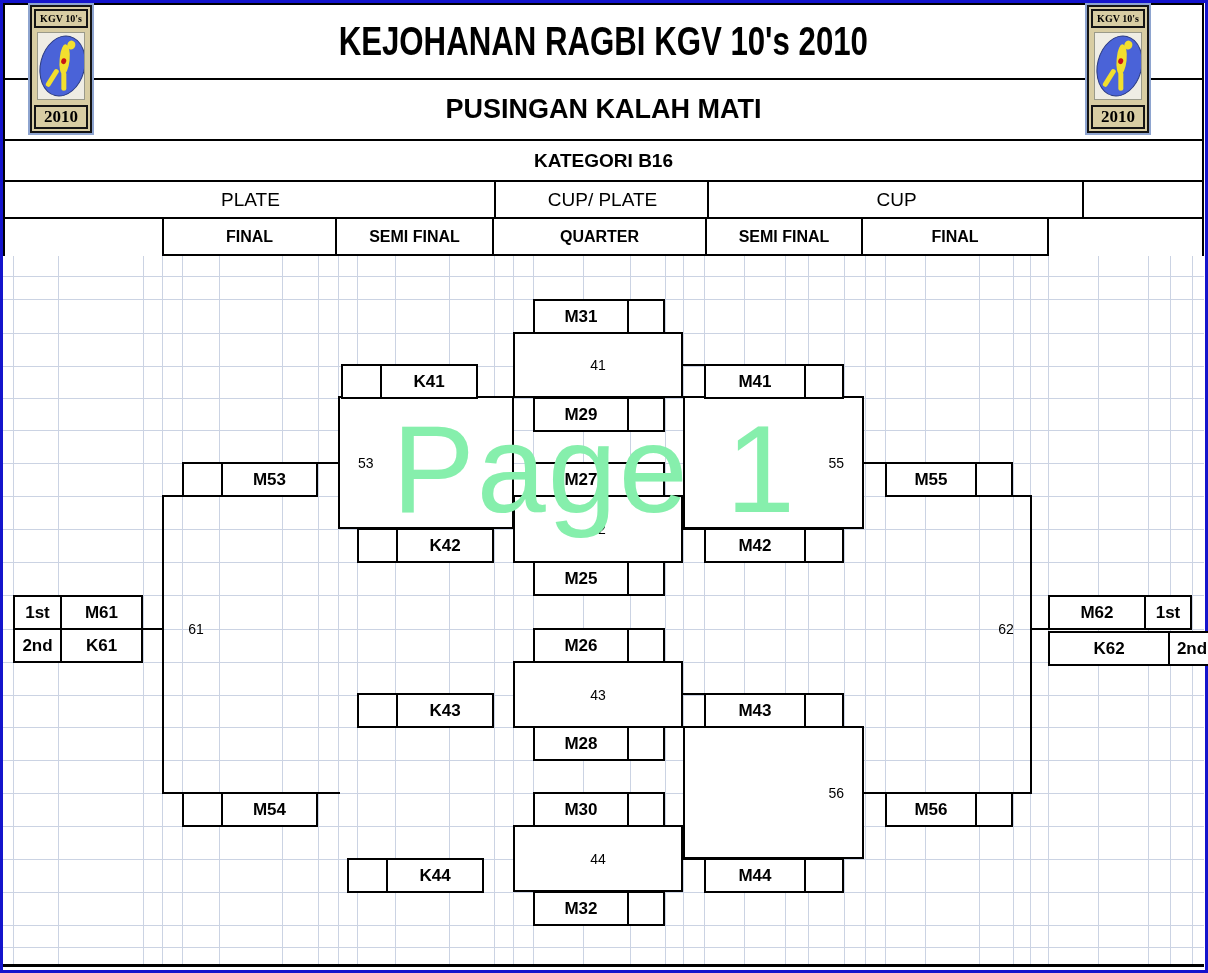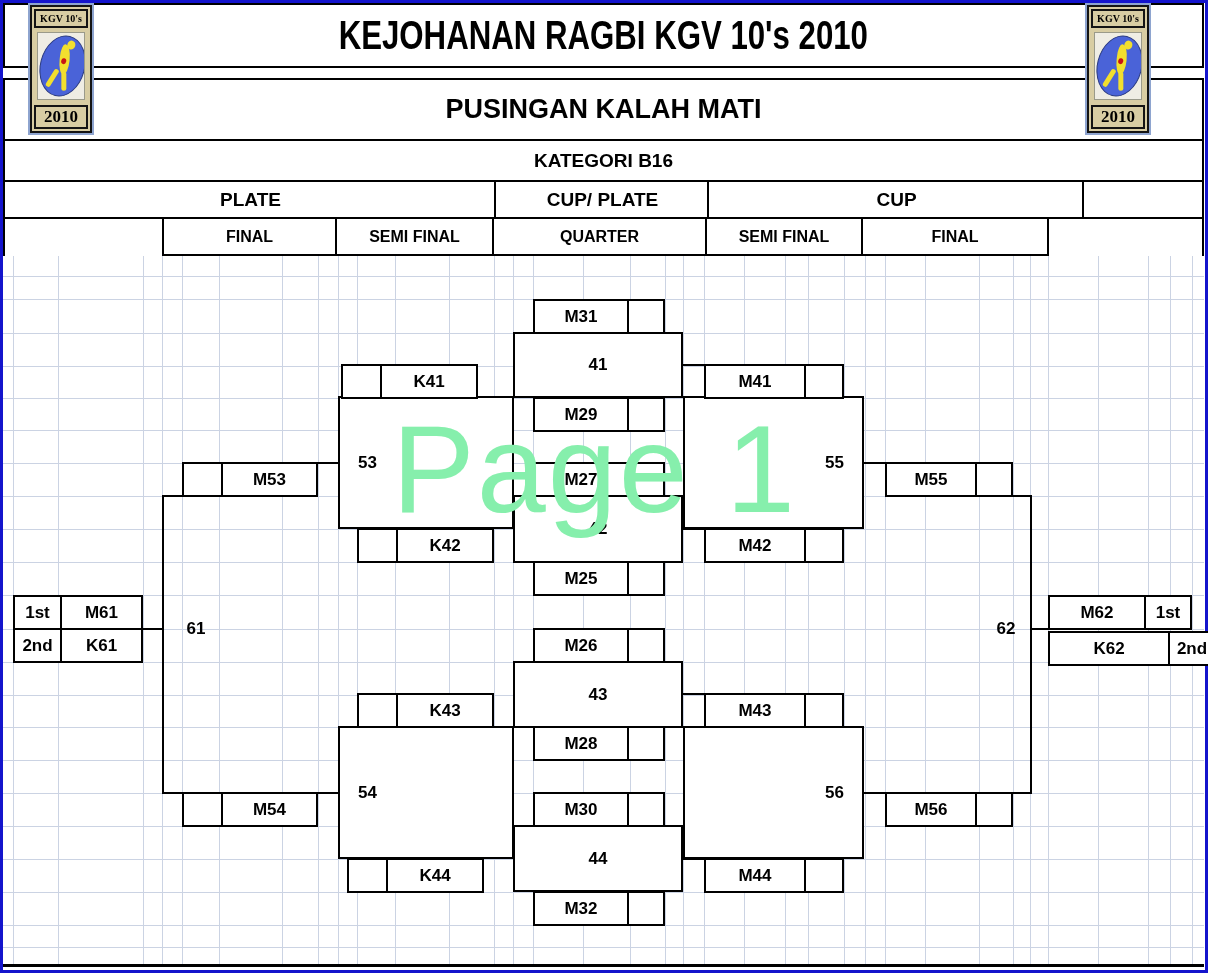--- a/index.html
+++ b/index.html
@@ -16,39 +16,39 @@
   .hl{position:absolute;height:2px;background:#000;z-index:2;}
   .vl{position:absolute;width:2px;background:#000;z-index:2;}
 
   
   .hbox{position:absolute;background:#fff;border:2px solid #000;box-sizing:border-box;z-index:4;}
   .center{display:flex;align-items:center;justify-content:center;}
   .title-text{font-weight:bold;font-size:40px;letter-spacing:0;transform:scaleX(0.78);white-space:nowrap;}
   .subtitle-text{font-weight:bold;font-size:27px;white-space:nowrap;}
   .kategori-text{font-weight:bold;font-size:19px;}
   .sec-cell{position:absolute;top:0;height:100%;display:flex;align-items:center;justify-content:center;
-            font-weight:bold;font-size:19px;}
+            font-weight:normal;font-size:19px;}
   .round-box{position:absolute;top:217px;height:39px;background:#fff;border:2px solid #000;
              box-sizing:border-box;display:flex;align-items:center;justify-content:center;
              font-weight:bold;font-size:16px;z-index:4;}
 
   
   .mbox{position:absolute;height:35px;background:#fff;border:2px solid #000;box-sizing:border-box;
         display:flex;z-index:3;}
   .lbl{flex:1;display:flex;align-items:center;justify-content:center;font-weight:bold;font-size:17px;}
   .score-r{width:34px;border-left:2px solid #000;}
   .score-l{width:37px;border-right:2px solid #000;}
   .cell-sm-l{width:45px;border-right:2px solid #000;display:flex;align-items:center;justify-content:center;
              font-weight:bold;font-size:17px;}
   .cell-sm-r{width:44px;border-left:2px solid #000;display:flex;align-items:center;justify-content:center;
              font-weight:bold;font-size:17px;}
 
   
   .gbox{position:absolute;background:#fff;border:2px solid #000;box-sizing:border-box;z-index:2;}
-  .gnum{position:absolute;font-weight:bold;font-size:17px;z-index:3;}
+  .gnum{position:absolute;font-weight:normal;font-size:14px;z-index:3;}
   .gnum-c{left:0;top:0;width:100%;height:100%;display:flex;align-items:center;justify-content:center;}
   .gnum-l{left:18px;top:50%;transform:translateY(-50%);}
   .gnum-r{right:18px;top:50%;transform:translateY(-50%);margin-left:10px;}
   .gnum-f{display:flex;align-items:center;justify-content:center;}
 
   
   #watermark{position:absolute;left:392px;top:404px;z-index:5;color:#86efac;
              font-size:124px;line-height:1.05;letter-spacing:2px;white-space:nowrap;}
 
   
@@ -132,21 +132,21 @@
         <div class="gh" style="top: 760px;"></div>
         <div class="gh" style="top: 793px;"></div>
         <div class="gh" style="top: 826px;"></div>
         <div class="gh" style="top: 859px;"></div>
         <div class="gh" style="top: 892px;"></div>
         <div class="gh" style="top: 925px;"></div>
         <div class="gh" style="top: 947px;"></div>
       </div>
   </div>
 
-  <div class="hbox center" style="left:3px;top:3px;width:1201px;height:65px">
+  <div class="hbox center" style="left:3px;top:3px;width:1201px;height:77px">
     <span class="title-text">KEJOHANAN RAGBI KGV 10's 2010</span>
   </div>
   <div class="hbox center" style="left:3px;top:78px;width:1201px;height:63px">
     <span class="subtitle-text">PUSINGAN KALAH MATI</span>
   </div>
   <div class="hbox center" style="left:3px;top:139px;width:1201px;height:43px">
     <span class="kategori-text">KATEGORI B16</span>
   </div>
 
   <div class="hbox" style="left:3px;top:180px;width:1201px;height:39px">
@@ -204,23 +204,20 @@
   <div class="gbox" style="left:513px;top:661px;width:170px;height:67px">
     <span class="gnum gnum-c">43</span>
     </div>
   <div class="gbox" style="left:513px;top:825px;width:170px;height:67px">
     <span class="gnum gnum-c">44</span>
     </div>
 
   <div class="gbox" style="left:338px;top:396px;width:176px;height:133px">
     <span class="gnum gnum-l">53</span>
     </div>
-  <div class="gbox" style="left:338px;top:726px;width:176px;height:133px">
-    <span class="gnum gnum-l">54</span>
-    </div>
   <div class="gbox" style="left:683px;top:396px;width:181px;height:133px">
     <span class="gnum gnum-r">55</span>
     </div>
   <div class="gbox" style="left:683px;top:726px;width:181px;height:133px">
     <span class="gnum gnum-r">56</span>
     </div>
 
   <div class="vl" style="left:162px;top:495px;height:299px"></div>
   <div class="hl" style="left:162px;top:495px;width:22px"></div>
   <div class="hl" style="left:162px;top:792px;width:22px"></div>

